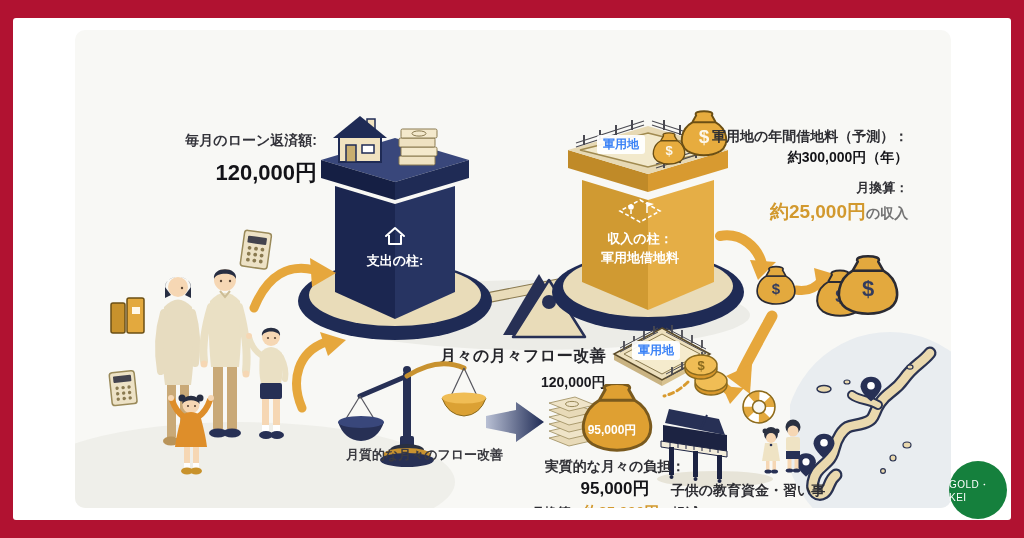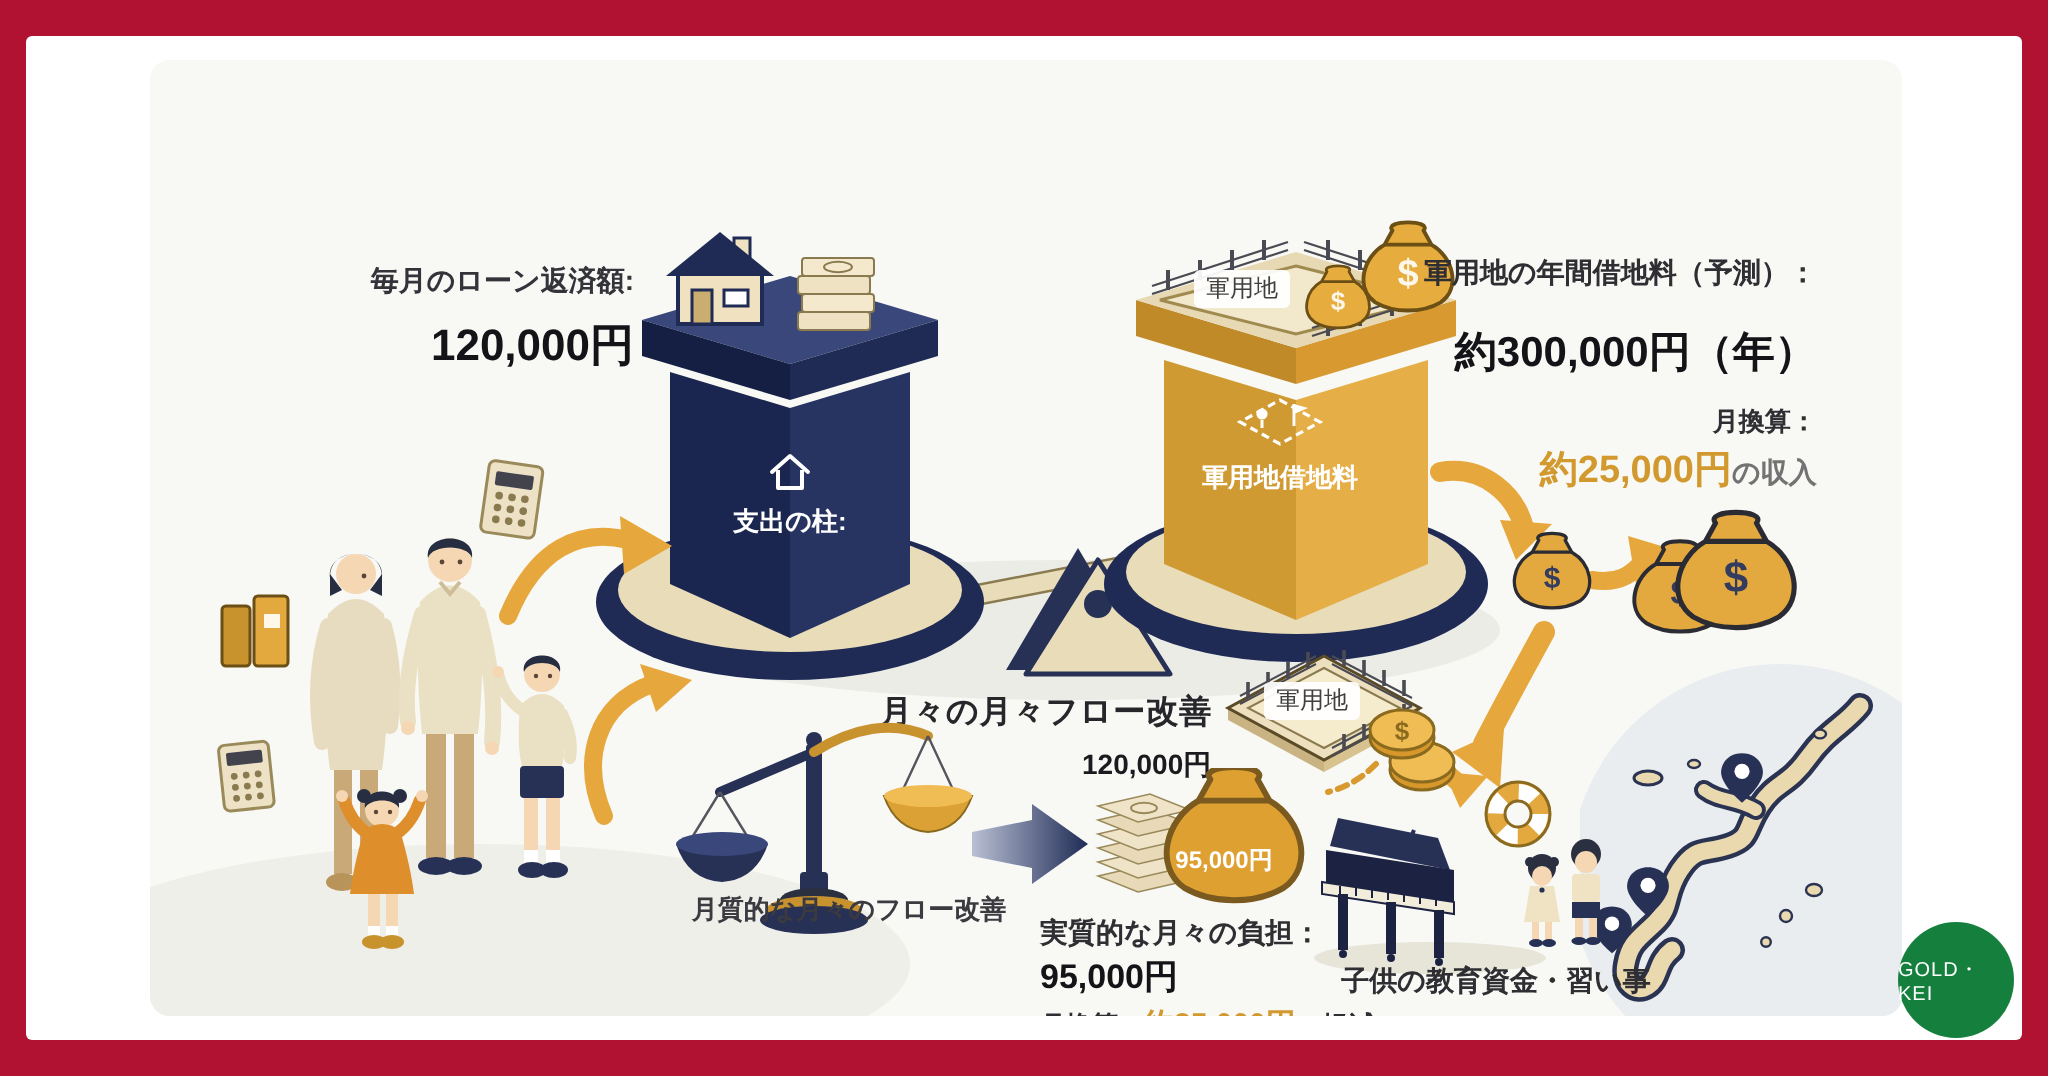--- a/index.html
+++ b/index.html
@@ -7,21 +7,21 @@
          font-family:"Liberation Sans",sans-serif;}
   .mat{position:absolute;left:13px;top:18px;width:998px;height:502px;background:#FFFFFF;border-radius:3px;}
   .canvas{position:absolute;left:75px;top:30px;width:876px;height:478px;background:#F8F8F5;
           border-radius:10px;overflow:hidden;}
   .abs{position:absolute;}
   .shadow{position:absolute;border-radius:50%;background:#ECECE7;}
   .ttl{position:absolute;left:28px;top:20px;font-size:26px;font-weight:700;color:#232D5B;
        letter-spacing:1px;white-space:nowrap;}
   .lbl{position:absolute;font-weight:700;color:#2E2E33;white-space:nowrap;}
   .pcap{position:absolute;text-align:center;color:#FFFFFF;font-weight:700;font-size:13px;line-height:1.45;z-index:6;}
-  .tag{position:absolute;background:rgba(255,255,255,.93);color:#404040;font-weight:400;font-size:12px;
+  .tag{position:absolute;background:rgba(255,255,255,.93);color:#3b82f6;font-weight:700;font-size:12px;
        padding:1px 6px;border-radius:3px;z-index:7;white-space:nowrap;}
   .goldtx{color:#D2992E;}
   .logo{position:absolute;left:949px;top:461px;width:58px;height:58px;border-radius:50%;background:#15803d;
         display:flex;align-items:center;justify-content:center;color:#FFFFFF;font-weight:400;font-size:10px;
         letter-spacing:.5px;z-index:20;}
   svg text{font-family:"Liberation Sans",sans-serif;font-weight:700;}
 </style>
 </head>
 <body>
 
@@ -153,30 +153,31 @@
       <div>支出の柱:</div>
     </div>
     <div class="pcap" style="left:490px;top:168px;width:150px;">
       <svg width="44" height="26" viewBox="0 0 44 26">
         <polygon points="22,2 42,13 22,24 2,13" fill="none" stroke="#FFFFFF" stroke-width="1.6" stroke-dasharray="4,2.5"></polygon>
         <circle cx="13" cy="9" r="2.8" fill="#FFFFFF"></circle>
         <line x1="13" y1="12" x2="13" y2="16" stroke="#FFFFFF" stroke-width="1.5"></line>
         <line x1="29" y1="4" x2="29" y2="15" stroke="#FFFFFF" stroke-width="1.5"></line>
         <polygon points="29,4 36,6 29,9" fill="#FFFFFF"></polygon>
       </svg>
+      <div>収入の柱：</div>
       <div>軍用地借地料</div>
     </div>
     <div class="tag" style="left:522px;top:105px;">軍用地</div>
 
     <div class="lbl" style="left:87px;top:102px;width:155px;text-align:right;font-size:14px;color:#33333A;">毎月のローン返済額:</div>
     <div class="lbl" style="left:87px;top:128px;width:155px;text-align:right;font-size:22px;color:#131318;">120,000円</div>
 
     <div class="abs" style="left:637px;top:98px;text-align:right;">
       <div class="lbl" style="position:static;font-size:14px;">軍用地の年間借地料（予測）：</div>
-      <div class="lbl" style="position:static;font-size:21px;color:#141418;margin-top:16px;">約300,000円（年）</div>
+      <div class="lbl" style="position:static;font-size:14px;color:#141418;margin-top:3px;">約300,000円（年）</div>
       <div class="lbl" style="position:static;font-size:13px;margin-top:12px;">月換算：</div>
       <div style="margin-top:2px;white-space:nowrap;">
         <span class="goldtx" style="font-size:19px;font-weight:700;">約25,000円</span><span style="font-size:14px;font-weight:700;color:#737373;">の収入</span>
       </div>
     </div>
 
     <svg class="abs" style="left:535px;top:288px;" width="105" height="80" viewBox="0 -6 105 80">
       <polygon points="4,30 52,56 52,62 4,36" fill="#C9B382"></polygon>
       <polygon points="52,56 100,30 100,36 52,62" fill="#D8C290"></polygon>
       <polygon points="52,4 100,30 52,56 4,30" fill="#EDE0BE" stroke="#5A4A28" stroke-width="1.5"></polygon>
@@ -330,21 +331,21 @@
       <polygon points="6,18 32,12 52,20 26,26" fill="#E8DAB8" stroke="#9A8A5A" stroke-width=".8"></polygon>
       <polygon points="6,11 32,5 52,13 26,19" fill="#EFE4C8" stroke="#9A8A5A" stroke-width=".8"></polygon>
       <ellipse cx="29" cy="12" rx="6.5" ry="2.6" fill="none" stroke="#9A8A5A" stroke-width="1"></ellipse>
     </svg>
 
     <svg class="abs" style="left:498px;top:354px;" width="88" height="84" viewBox="0 0 88 84">
       <use href="#moneybag" transform="translate(44,34) scale(1.18)" fill="#DFA032" stroke="#7A5A1E"></use>
     </svg>
     <div class="lbl" style="left:505px;top:392px;width:64px;text-align:center;font-size:12px;color:#FFFFFF;">95,000円</div>
 
-    <div class="abs" style="left:445px;top:428px;width:190px;text-align:left;">
+    <div class="abs" style="left:445px;top:428px;width:190px;text-align:center;">
       <div class="lbl" style="position:static;font-size:14px;">実質的な月々の負担：</div>
       <div class="lbl" style="position:static;font-size:17px;color:#141418;margin-top:1px;">95,000円</div>
       <div style="margin-top:3px;white-space:nowrap;">
         <span style="font-size:13px;font-weight:700;color:#2E2E33;">月換算：</span><span class="goldtx" style="font-size:15px;font-weight:700;">約25,000円</span><span style="font-size:13px;font-weight:700;color:#2E2E33;">の軽減</span>
       </div>
     </div>
 
     <svg class="abs" style="left:0;top:195px;" width="240" height="285" viewBox="0 0 240 285">
       <g transform="translate(36,70)">
         <rect x="0" y="8" width="14" height="30" rx="2" fill="#C8922C" stroke="#6B4F14" stroke-width="1.5"></rect>

